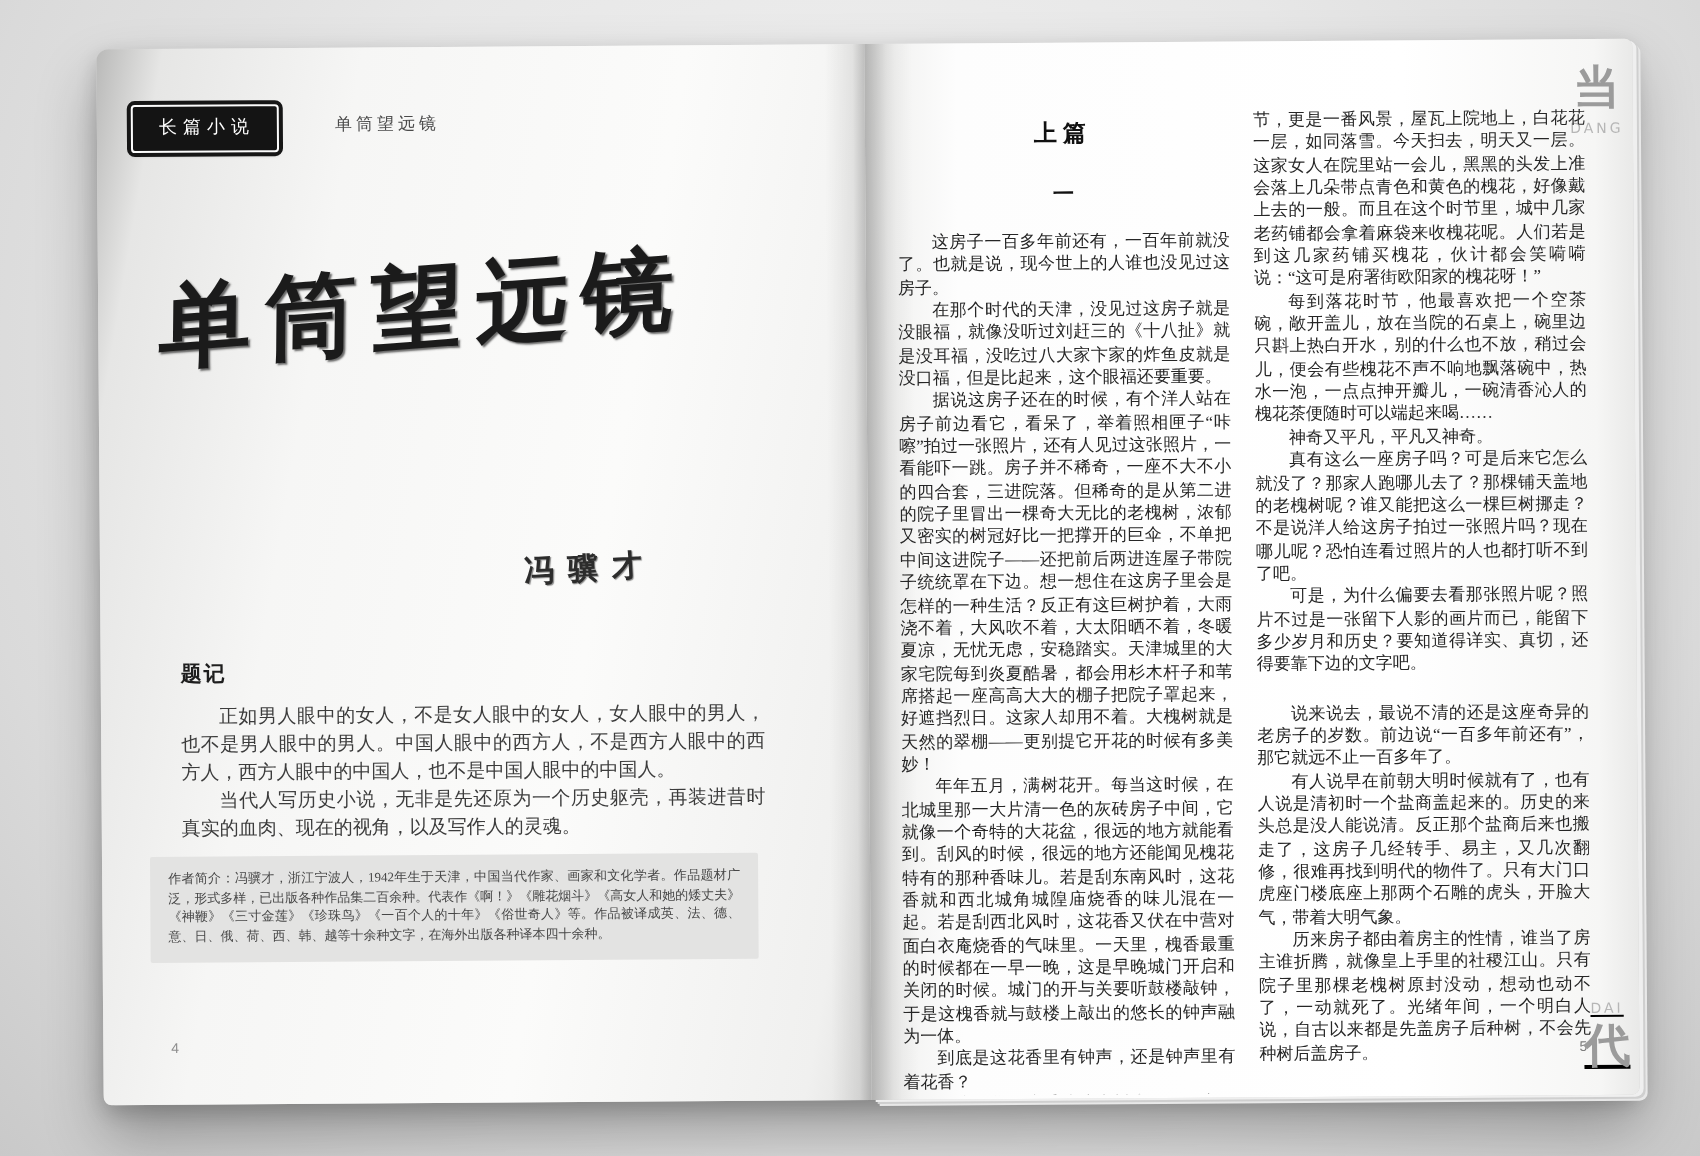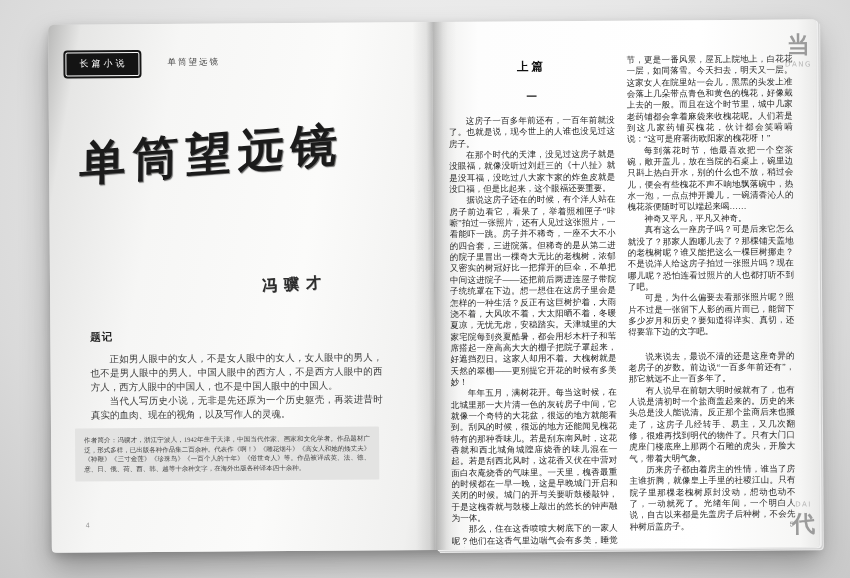--- a/index.html
+++ b/index.html
@@ -67,21 +67,21 @@
   .col{position:absolute;top:34px;width:166px;height:492px;overflow:hidden;}
   .col1{left:16px;}
   .col2{left:194px;}
   .col h2{margin:4px 0 16px;text-align:center;font-size:11.5px;font-weight:bold;color:#111;letter-spacing:3px;}
   .col h3{margin:0 0 11px;text-align:center;font-size:10.5px;font-weight:bold;color:#111;}
   .col p{margin:0;font-size:8.5px;line-height:11.35px;color:#262626;text-align:justify;text-indent:2em;}
   .col p.cont{text-indent:0;}
   .col p.gap{margin-top:13px;}
   .brand{position:absolute;width:36px;text-align:center;font-family:"DejaVu Sans",sans-serif;}
   .brand.top{top:14px;right:0;}
-  .brand.bottom{bottom:12px;right:-2px;}
+  .brand.bottom{bottom:12px;right:-2px;text-decoration:underline;}
   .brand-char{display:block;font-size:23px;line-height:1;font-weight:bold;color:#9b9b9b;}
   .brand-latin{display:block;font-size:7px;letter-spacing:1.5px;color:#b6b6b6;margin:4px 0;}
 </style>
 </head>
 <body>
 
 <div class="book">
 
   <div class="page left">
     <div class="page-head">
@@ -105,20 +105,21 @@
       <span class="brand-latin">DANG</span>
     </div>
 
     <div class="col col1">
       <h2>上篇</h2>
       <h3>一</h3>
       <p>这房子一百多年前还有，一百年前就没了。也就是说，现今世上的人谁也没见过这房子。</p>
       <p>在那个时代的天津，没见过这房子就是没眼福，就像没听过刘赶三的《十八扯》就是没耳福，没吃过八大家卞家的炸鱼皮就是没口福，但是比起来，这个眼福还要重要。</p>
       <p>据说这房子还在的时候，有个洋人站在房子前边看它，看呆了，举着照相匣子“咔嚓”拍过一张照片，还有人见过这张照片，一看能吓一跳。房子并不稀奇，一座不大不小的四合套，三进院落。但稀奇的是从第二进的院子里冒出一棵奇大无比的老槐树，浓郁又密实的树冠好比一把撑开的巨伞，不单把中间这进院子——还把前后两进连屋子带院子统统罩在下边。想一想住在这房子里会是怎样的一种生活？反正有这巨树护着，大雨浇不着，大风吹不着，大太阳晒不着，冬暖夏凉，无忧无虑，安稳踏实。天津城里的大家宅院每到炎夏酷暑，都会用杉木杆子和苇席搭起一座高高大大的棚子把院子罩起来，好遮挡烈日。这家人却用不着。大槐树就是天然的翠棚——更别提它开花的时候有多美妙！</p>
       <p>年年五月，满树花开。每当这时候，在北城里那一大片清一色的灰砖房子中间，它就像一个奇特的大花盆，很远的地方就能看到。刮风的时候，很远的地方还能闻见槐花特有的那种香味儿。若是刮东南风时，这花香就和西北城角城隍庙烧香的味儿混在一起。若是刮西北风时，这花香又伏在中营对面白衣庵烧香的气味里。一天里，槐香最重的时候都在一早一晚，这是早晚城门开启和关闭的时候。城门的开与关要听鼓楼敲钟，于是这槐香就与鼓楼上敲出的悠长的钟声融为一体。</p>
+      <p>到底是这花香里有钟声，还是钟声里有着花香？</p>
       <p>那么，住在这香喷喷大树底下的一家人呢？他们在这香气里边喘气会有多美，睡觉有多香！北城的人都说，这家人打这房子里出来，身上全都带着槐花的味儿。逢到了落花时</p>
     </div>
 
     <div class="col col2">
       <p class="cont">节，更是一番风景，屋瓦上院地上，白花花一层，如同落雪。今天扫去，明天又一层。这家女人在院里站一会儿，黑黑的头发上准会落上几朵带点青色和黄色的槐花，好像戴上去的一般。而且在这个时节里，城中几家老药铺都会拿着麻袋来收槐花呢。人们若是到这几家药铺买槐花，伙计都会笑嗬嗬说：“这可是府署街欧阳家的槐花呀！”</p>
       <p>每到落花时节，他最喜欢把一个空茶碗，敞开盖儿，放在当院的石桌上，碗里边只斟上热白开水，别的什么也不放，稍过会儿，便会有些槐花不声不响地飘落碗中，热水一泡，一点点抻开瓣儿，一碗清香沁人的槐花茶便随时可以端起来喝……</p>
       <p>神奇又平凡，平凡又神奇。</p>
       <p>真有这么一座房子吗？可是后来它怎么就没了？那家人跑哪儿去了？那棵铺天盖地的老槐树呢？谁又能把这么一棵巨树挪走？不是说洋人给这房子拍过一张照片吗？现在哪儿呢？恐怕连看过照片的人也都打听不到了吧。</p>
       <p>可是，为什么偏要去看那张照片呢？照片不过是一张留下人影的画片而已，能留下多少岁月和历史？要知道得详实、真切，还得要靠下边的文字吧。</p>
       <p class="gap">说来说去，最说不清的还是这座奇异的老房子的岁数。前边说“一百多年前还有”，那它就远不止一百多年了。</p>

